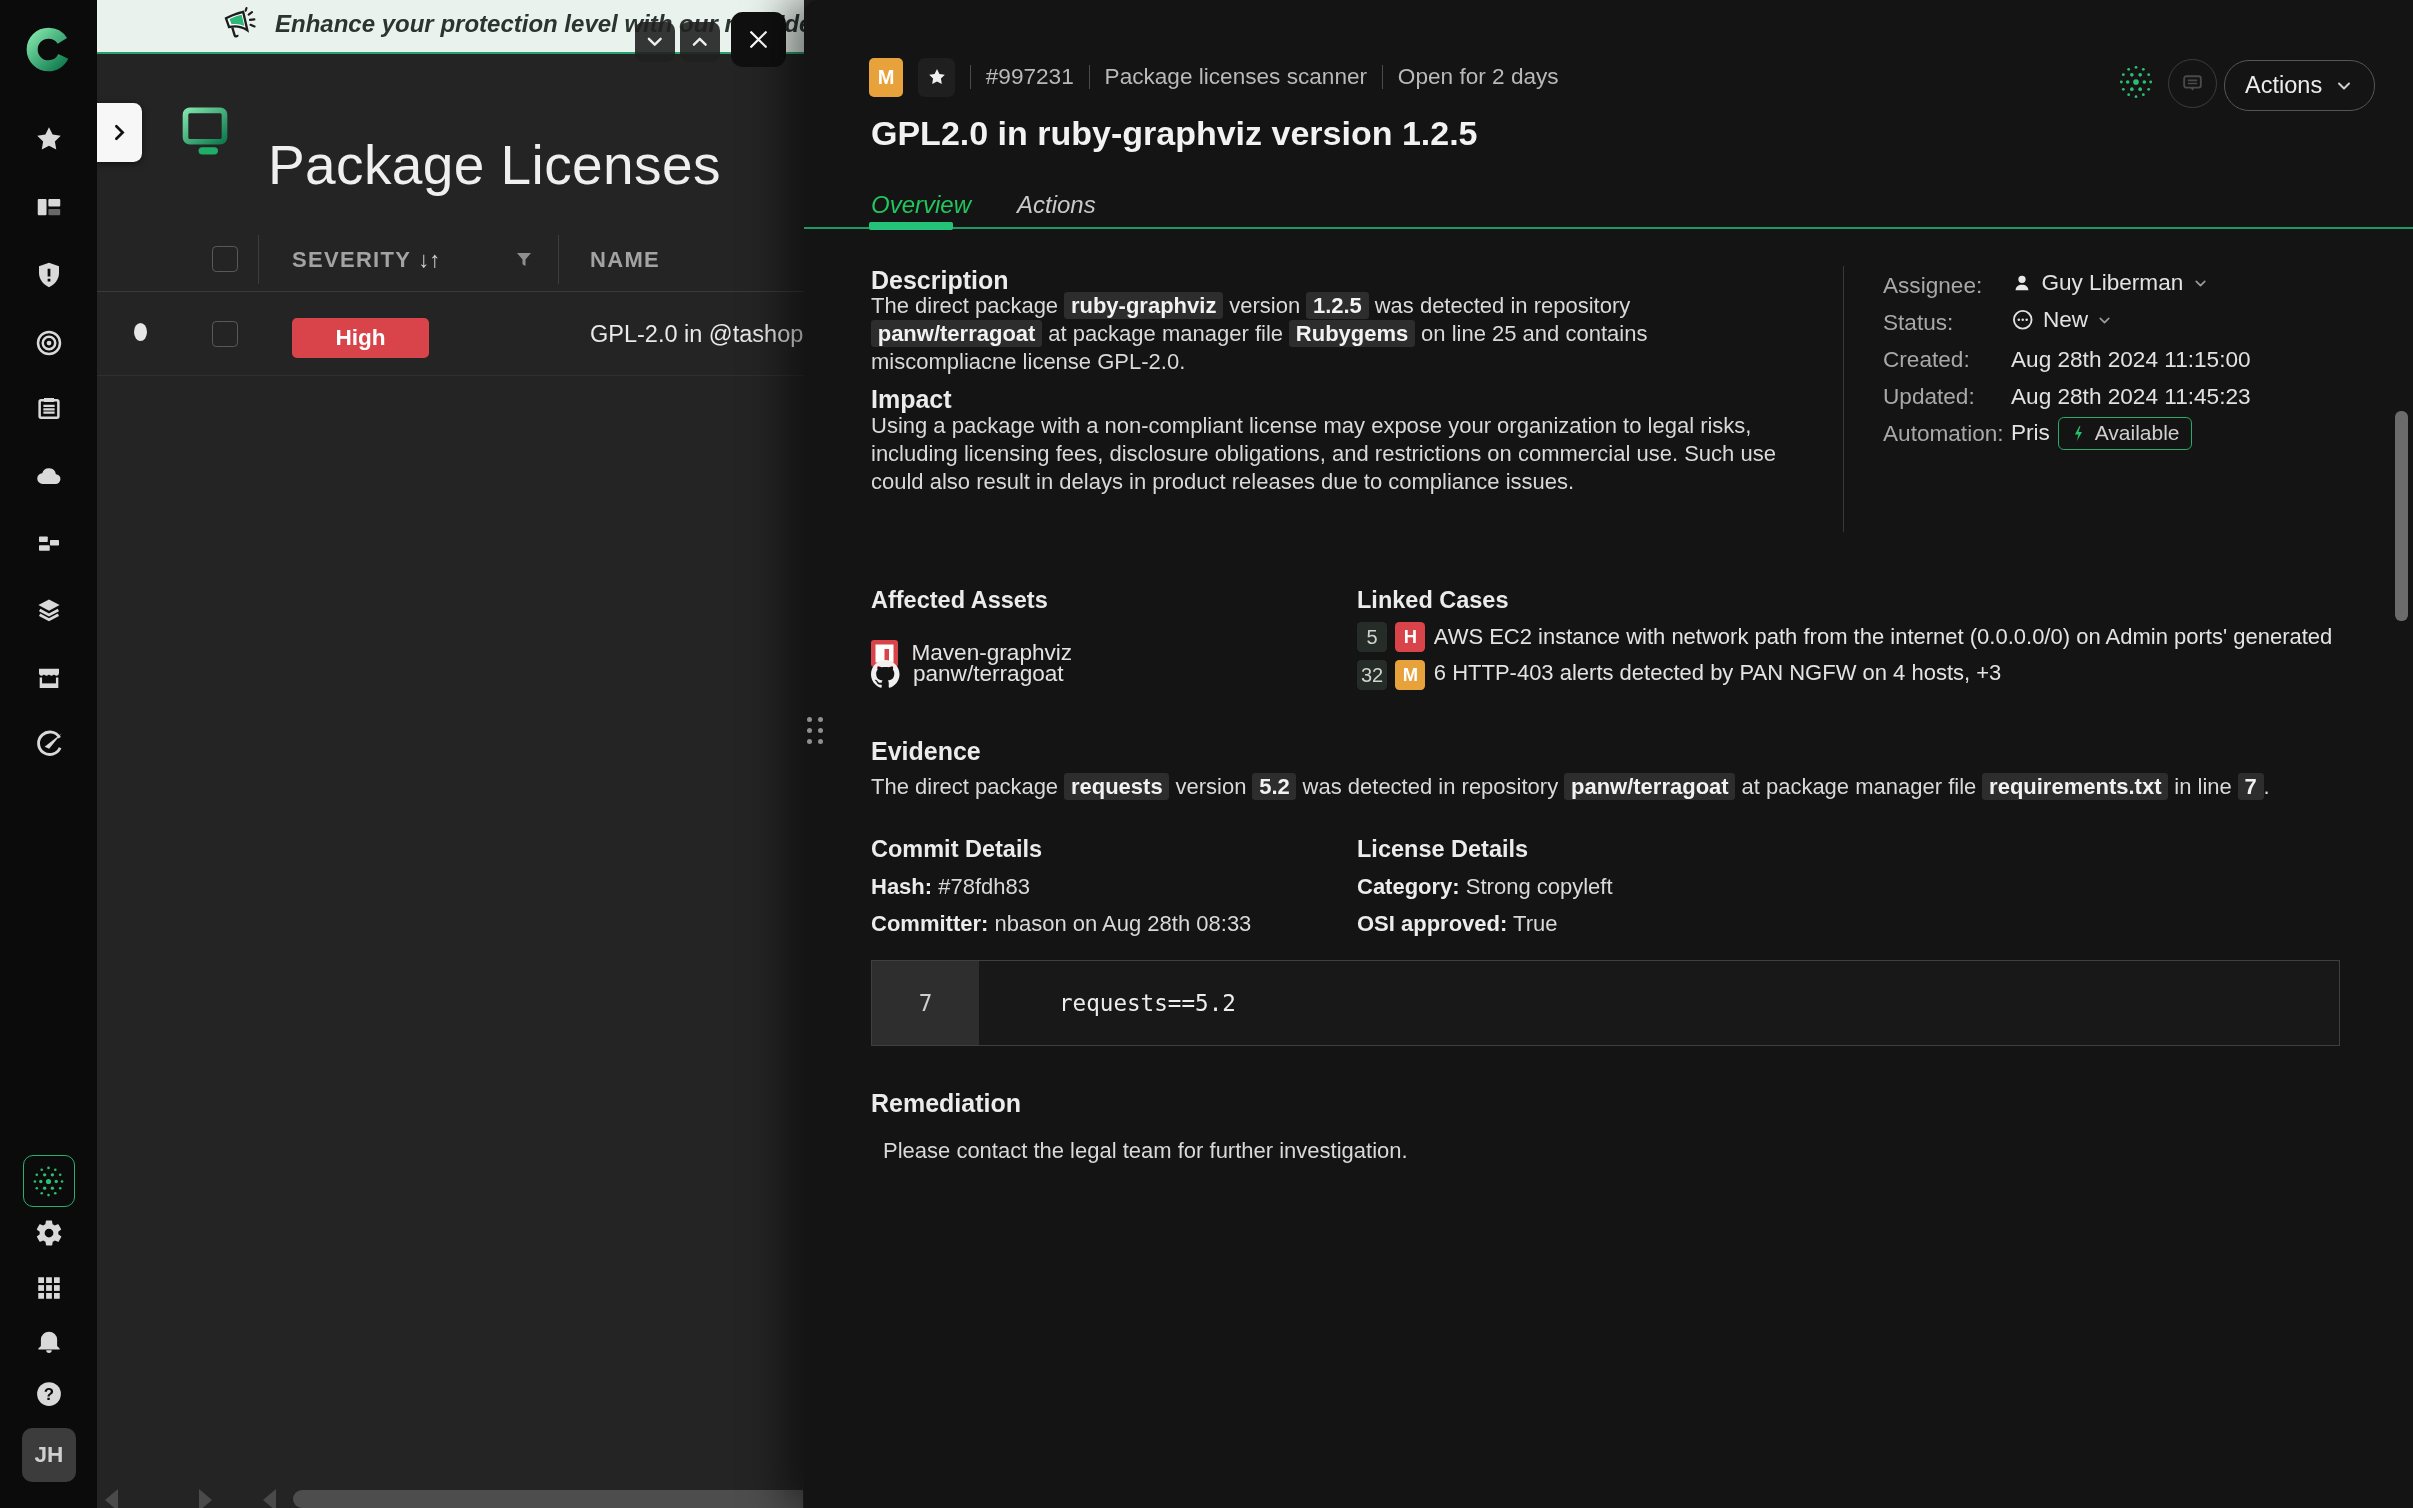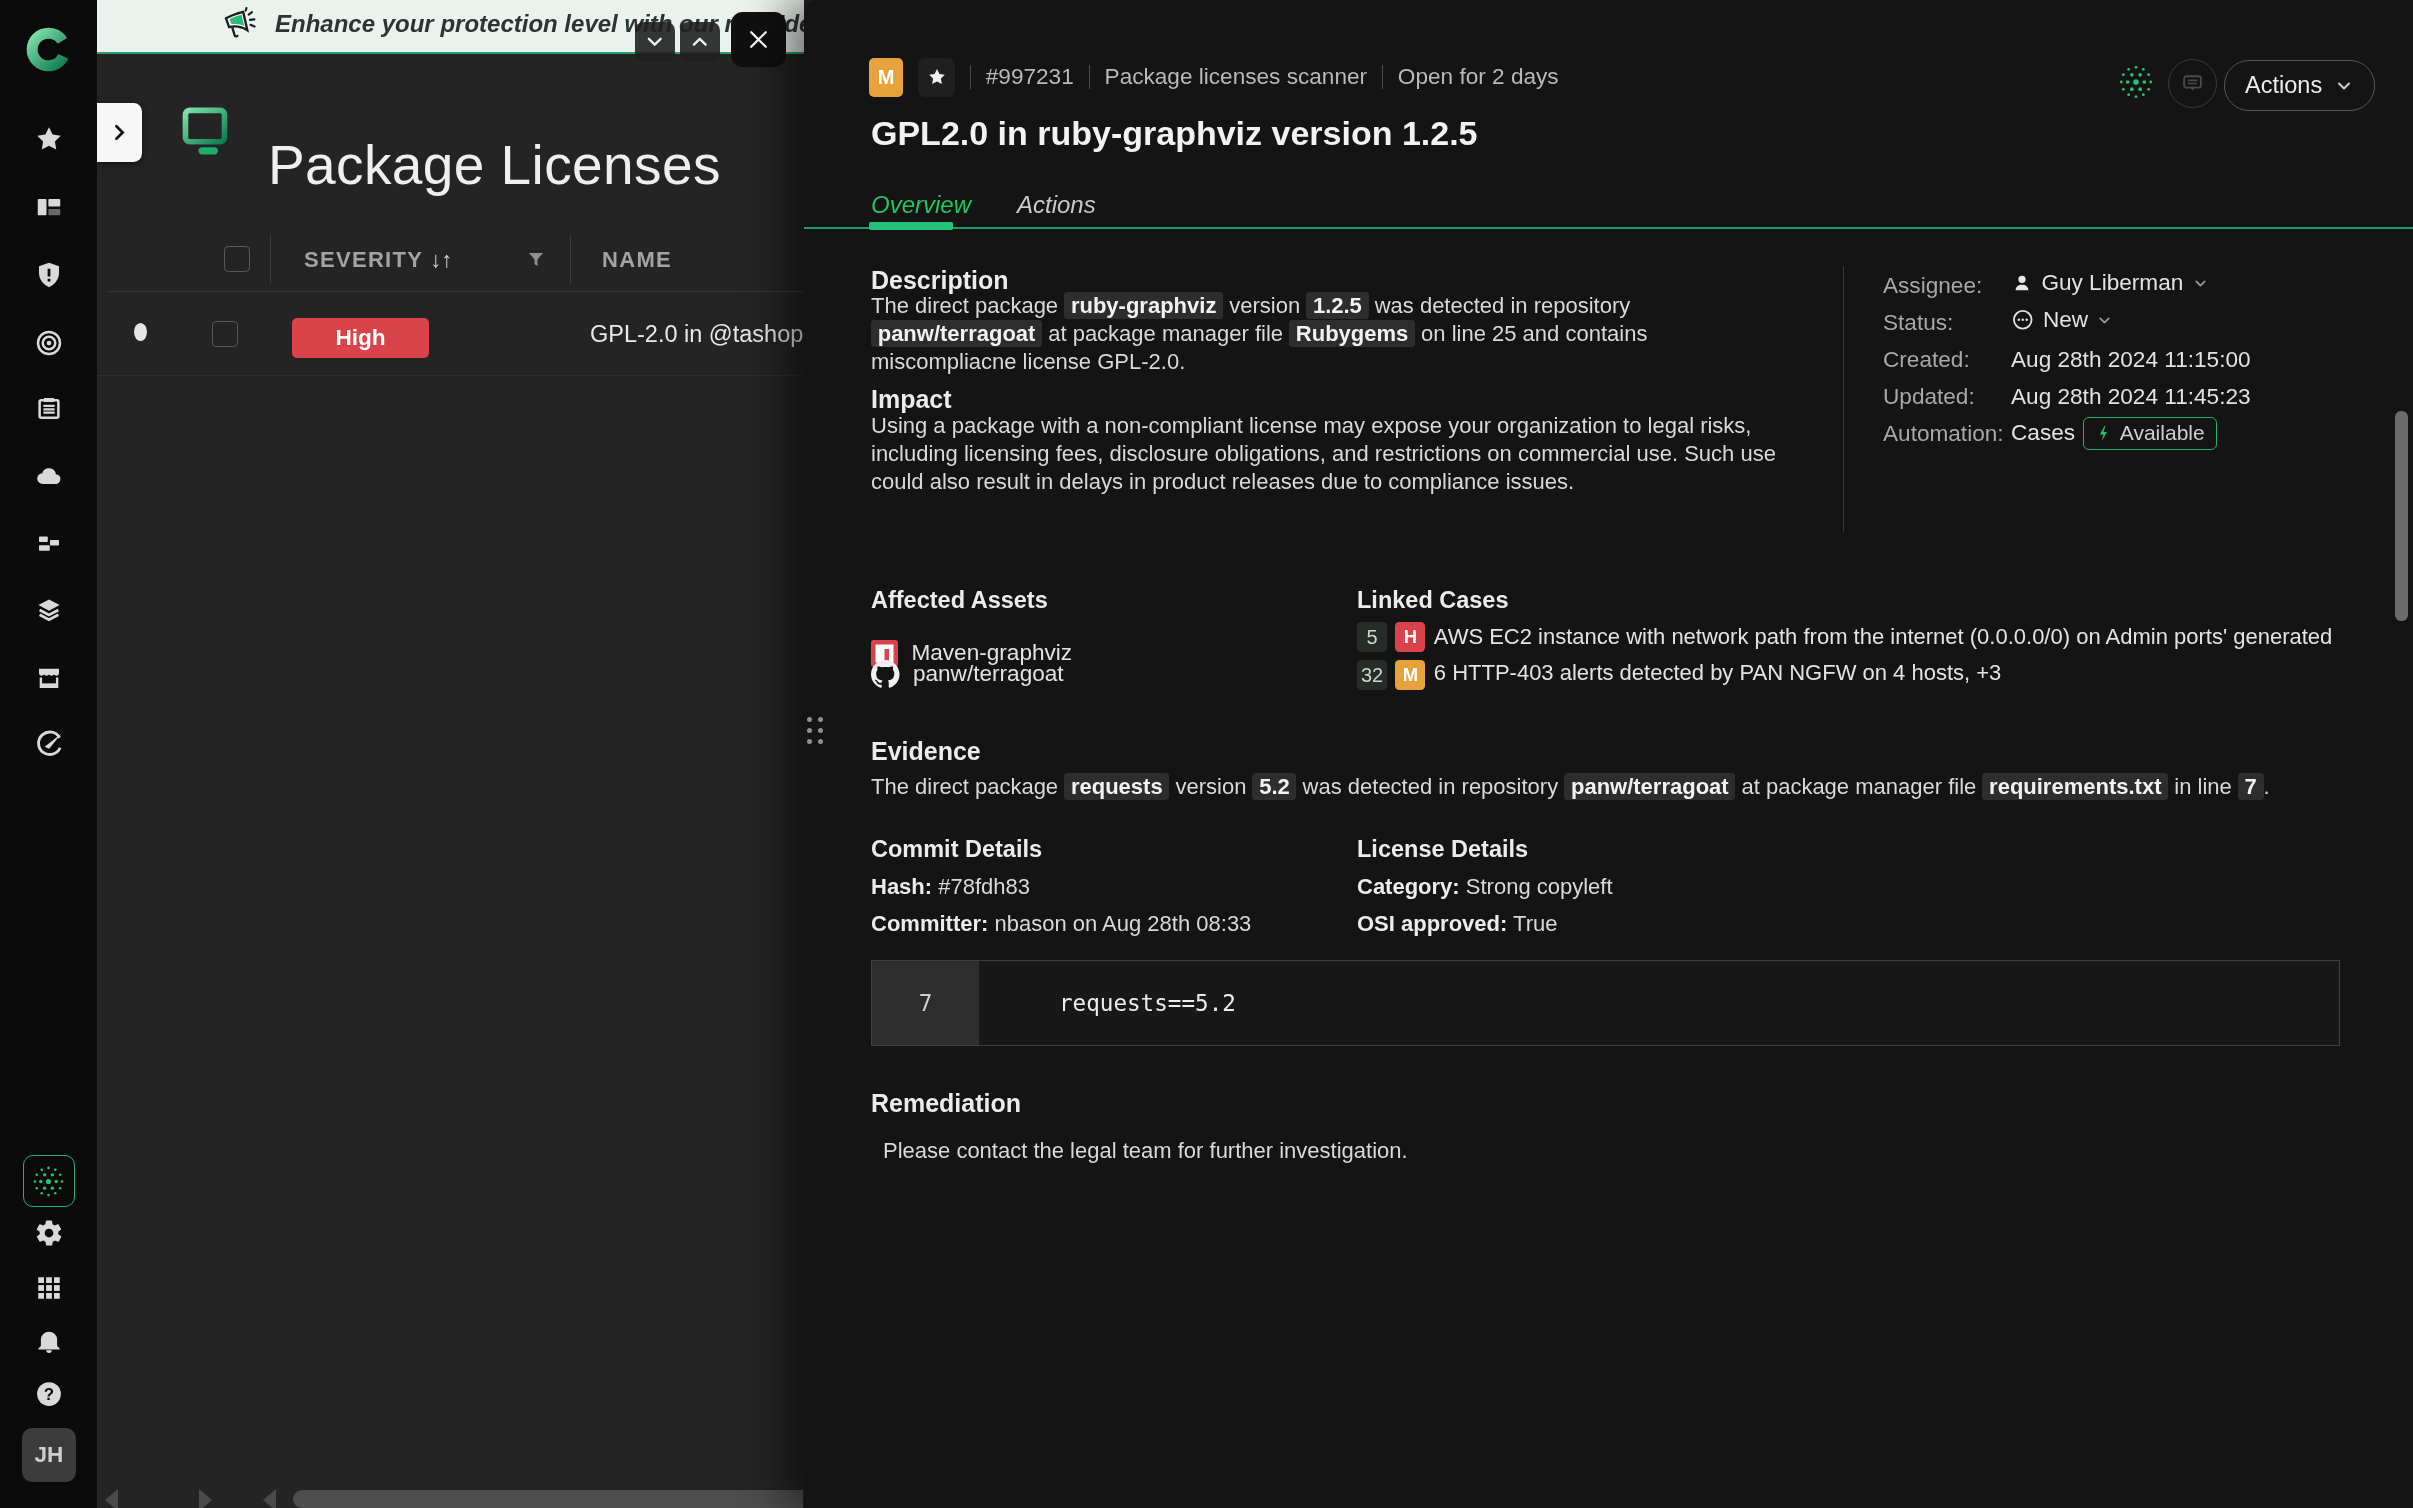--- a/index.html
+++ b/index.html
@@ -227,21 +227,21 @@
         </svg>
     </div>
     <div class="abs" style="left:82px;top:50px;width:52px;height:60px">
       <svg viewBox="0 0 24 26" width="52" height="60">
         <rect x="3" y="3" width="18" height="14.5" rx="2" fill="none" stroke="url(#ggrad)" stroke-width="2.6"></rect>
         <rect x="9" y="20" width="9" height="3.4" rx="1.7" fill="#1fae68"></rect>
         </svg>
     </div>
     <h1 id="page-title">Package Licenses</h1>
 
-    <div class="abs" style="left:12px;top:176px;width:707px;height:63px;border-bottom:0.8px solid #3a3a3a;text-decoration:underline;">
+    <div class="abs" style="left:0;top:176px;width:707px;height:63px;border-bottom:0.8px solid #3a3a3a;text-decoration:underline;">
       <div class="cb abs" style="left:115px;top:18.4px"></div>
       <div class="vsep" style="left:161px;top:6.7px;height:49px"></div>
       <span class="hdr-txt abs" style="left:195px;top:19px">
         <span>SEVERITY</span>
         <span style="color:#cfcfcf;letter-spacing:0">↓↑</span>
       </span>
       <svg class="abs" style="left:417px;top:22px" width="20" height="20" viewBox="0 0 20 20">
         <path d="M3 3h14l-5.5 6.5V16l-3-1.8V9.5z" fill="#8f8f8f"></path>
         </svg>
       <div class="vsep" style="left:461px;top:6.7px;height:49px"></div>
@@ -366,21 +366,21 @@
       <span>Aug 28th 2024 11:15:00</span>
       </div>
 
     <div class="abs meta-label" style="left:1079px;top:384px">Updated:</div>
     <div class="abs meta-val" style="left:1207px;top:384px">
       <span>Aug 28th 2024 11:45:23</span>
       </div>
 
     <div class="abs meta-label" style="left:1079px;top:421px">Automation:</div>
     <div class="abs meta-val" style="left:1207px;top:417px">
-      <span>Cases</span>
+      <span>Pris</span>
       <span id="avail-pill">
         <svg width="17" height="17" viewBox="0 0 24 24">
           <path d="M12 1.5L5.5 13.5h5l-2.2 9L15.5 10h-5l2.8-8.5z" fill="#28c06e"></path>
           </svg>
         <span>Available</span>
       </span>
     </div>
 
     <div class="abs sec-h" style="left:67px;top:266px">Description</div>
     <p class="abs body-txt" style="left:67px;top:292px;width:913px;margin:0">

